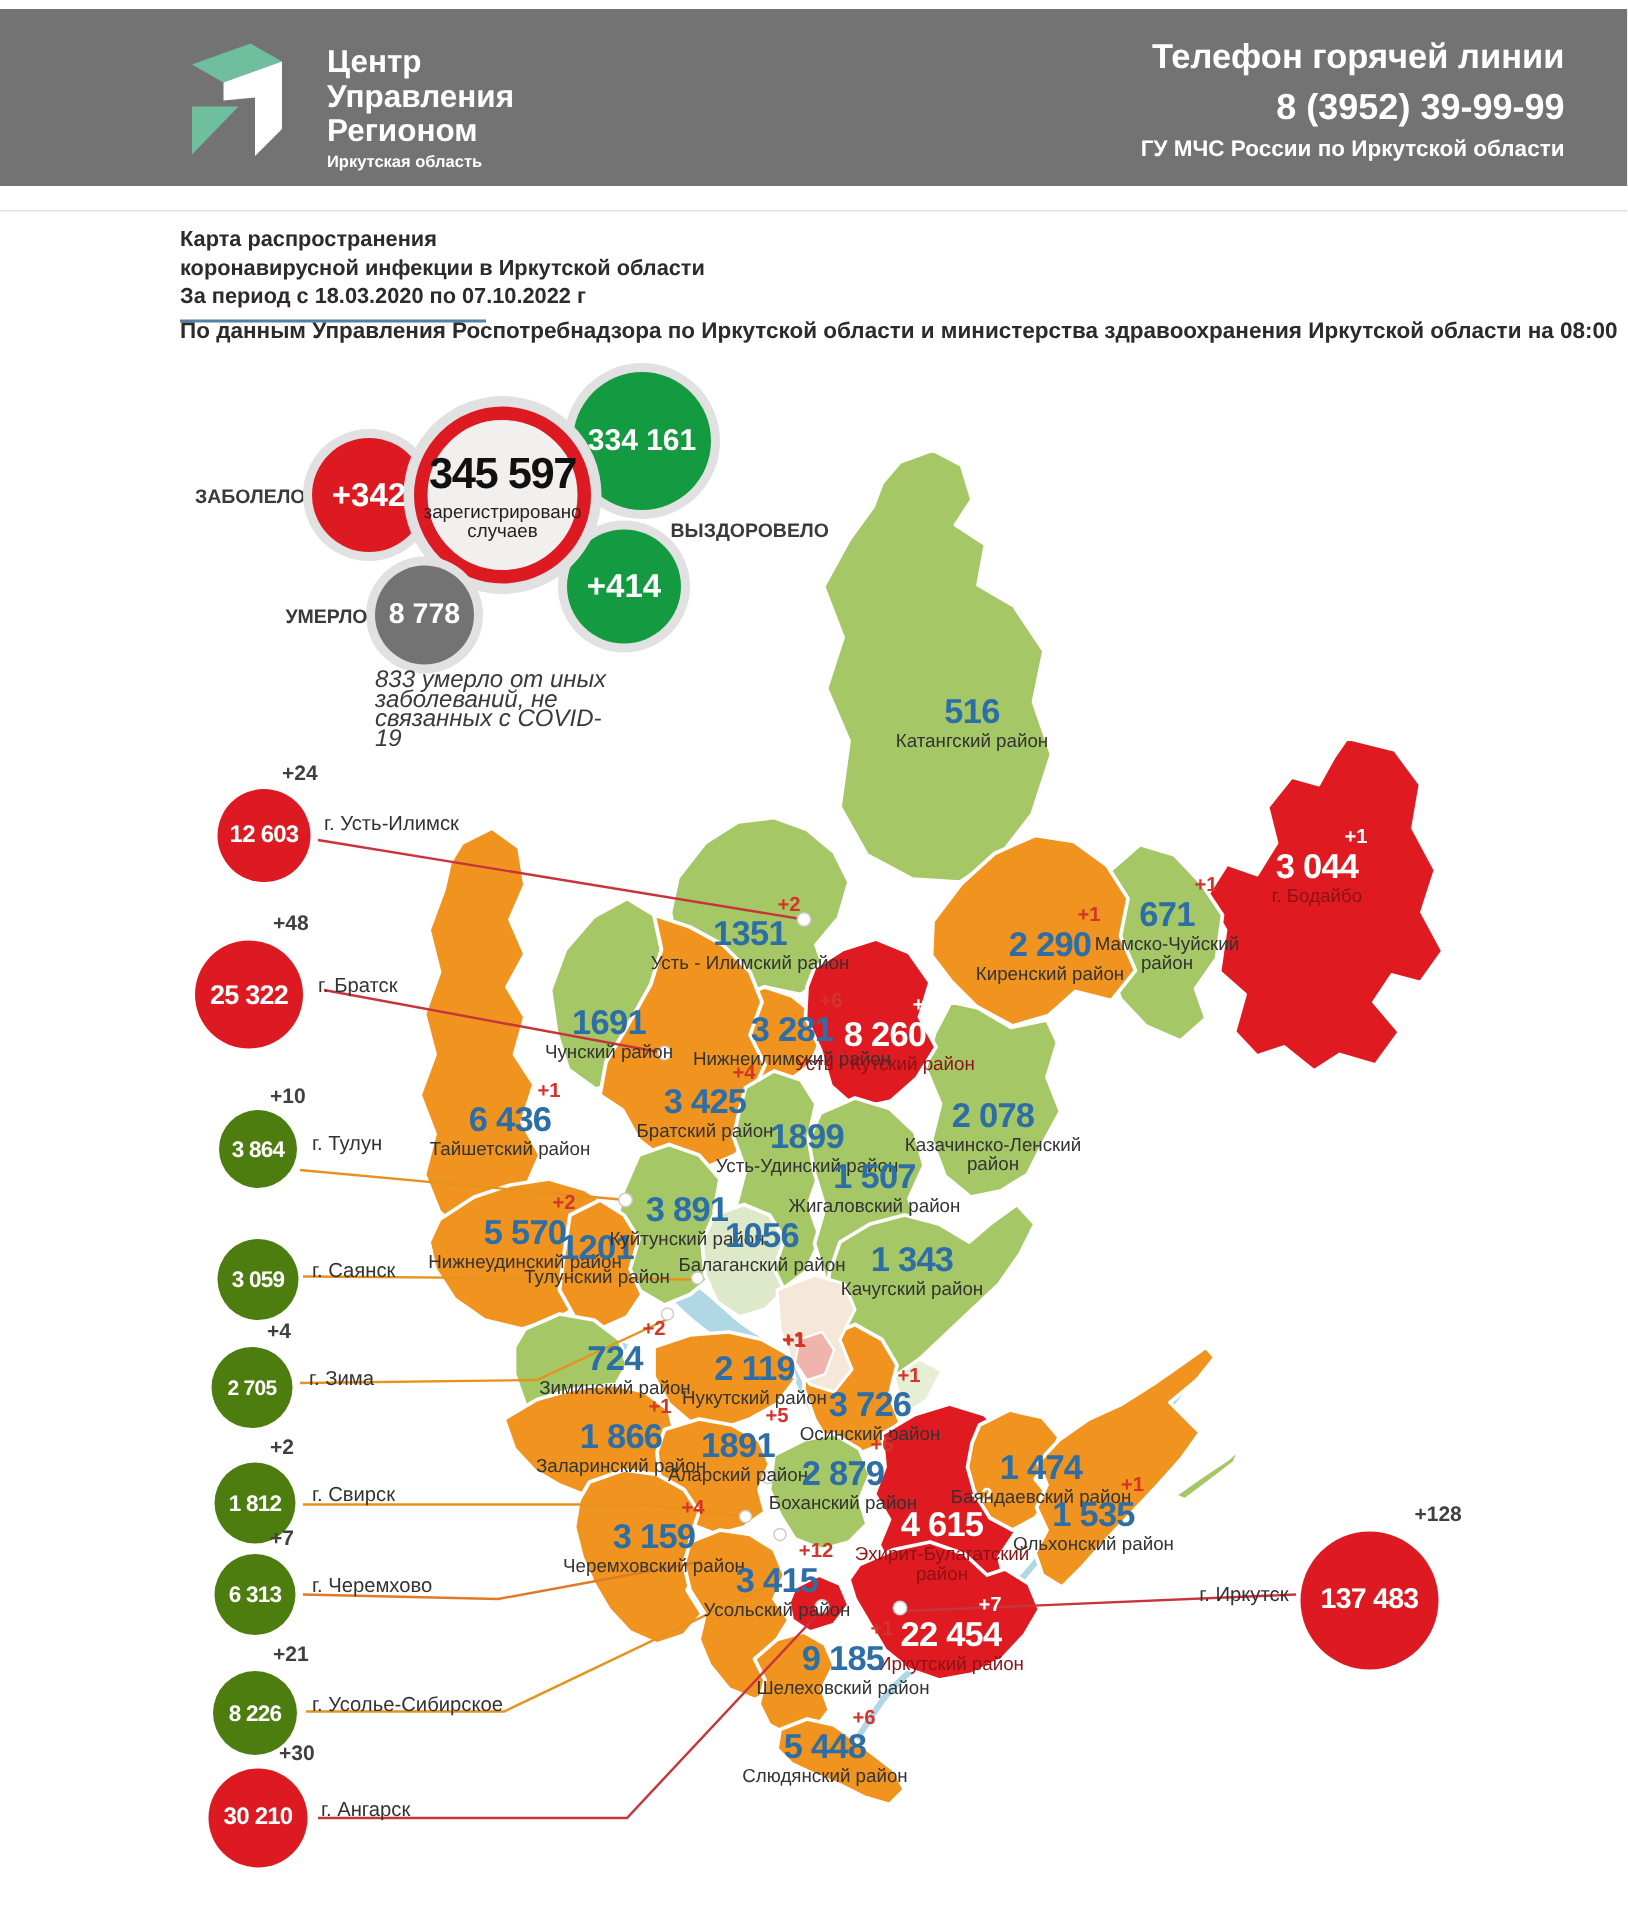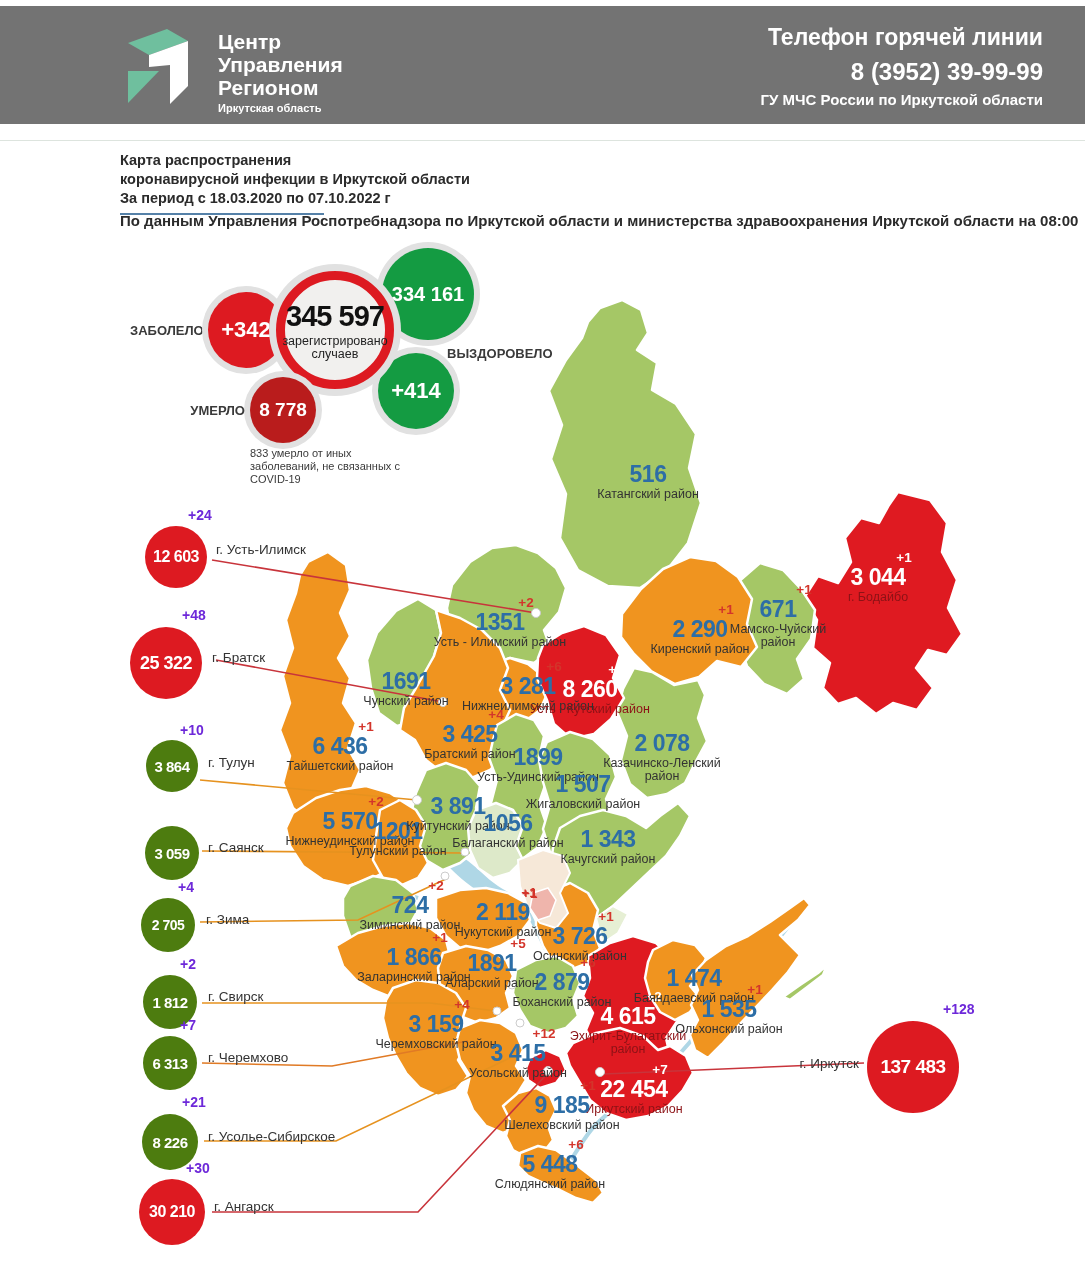--- a/index.html
+++ b/index.html
@@ -20,48 +20,48 @@
   .title{position:absolute;left:120px;top:151px;font-size:14.5px;font-weight:bold;
          color:#2b2b2b;line-height:19px;}
   .underline{width:204px;height:0;border-bottom:2px solid #5581A8;margin-top:5px;}
   .source{position:absolute;left:120px;top:212px;font-size:15px;font-weight:bold;color:#2b2b2b;}
   
   .sc{position:absolute;border-radius:50%;transform:translate(-50%,-50%);
       display:flex;align-items:center;justify-content:center;color:#fff;font-weight:bold;
       box-shadow:0 0 0 6px #E1E1E1;}
   .sc.green{background:#149B42;}
   .sc.redc{background:#DD1A21;}
-  .sc.blackc{background:#b91c1c;}
+  .sc.blackc{background:#737373;}
   .bigc{position:absolute;left:335px;top:330px;width:100px;height:100px;border-radius:50%;
         transform:translate(-50%,-50%);background:#F1F0EE;border:9px solid #DD1A21;
         box-shadow:0 0 0 7px #E1E1E1;display:flex;flex-direction:column;align-items:center;
         justify-content:center;text-align:center;}
   .bigv{font-size:29px;font-weight:bold;color:#111;letter-spacing:-1px;}
   .bigcap{font-size:12.5px;color:#222;line-height:13px;margin-top:2px;}
   .slabel{position:absolute;font-size:13px;font-weight:bold;color:#3a3a3a;}
-  .note{position:absolute;left:250px;top:447px;width:160px;font-size:11px;color:#3a3a3a;line-height:13px;}
+  .note{position:absolute;left:250px;top:447px;width:160px;font-size:16px;color:#3a3a3a;line-height:13px;font-style:italic;}
   
   svg.map{position:absolute;left:0;top:0;}
   .g{fill:#A5C766;} .o{fill:#F0941F;} .r{fill:#DF1A21;} .p{fill:#DDE9C9;}
   .border{stroke:#ffffff;stroke-width:2.5;stroke-linejoin:round;}
   
   .dl{position:absolute;width:134px;margin-left:-67px;text-align:center;line-height:1;z-index:5;}
   .dl .d{display:block;height:15px;font-size:13.5px;font-weight:bold;color:#D3352B;
          transform:translateX(26px);}
   .dl .v{display:block;font-size:23px;font-weight:bold;color:#2D6EA6;letter-spacing:-0.5px;}
   .dl .n{display:block;font-size:12.5px;color:#333;line-height:13px;margin-top:2px;}
   .dl.onred .v{color:#fff;} .dl.onred .d{color:#fff;} .dl.onred .n{color:#8C1216;}
   .stray{position:absolute;font-size:13.5px;font-weight:bold;color:#D3352B;z-index:5;}
   
   .co{position:absolute;z-index:6;}
   .co .circ{position:absolute;border-radius:50%;transform:translate(-50%,-50%);
             display:flex;align-items:center;justify-content:center;color:#fff;font-weight:bold;
             letter-spacing:-0.5px;}
   .co .circ.redbg{background:#DD1A21;} .co .circ.orbg{background:#4d7c0f;}
-  .co .cd{position:absolute;font-size:14px;font-weight:bold;color:#6d28d9;white-space:nowrap;}
+  .co .cd{position:absolute;font-size:14px;font-weight:bold;color:#404040;white-space:nowrap;}
   .co .cl{position:absolute;font-size:13.5px;color:#333;white-space:nowrap;transform:translateY(-50%);}
 </style>
 </head>
 <body>
 
 <div class="page">
 
   <div class="hdr">
     <div class="logo">
       <svg width="86" height="86" viewBox="0 0 86 86">

